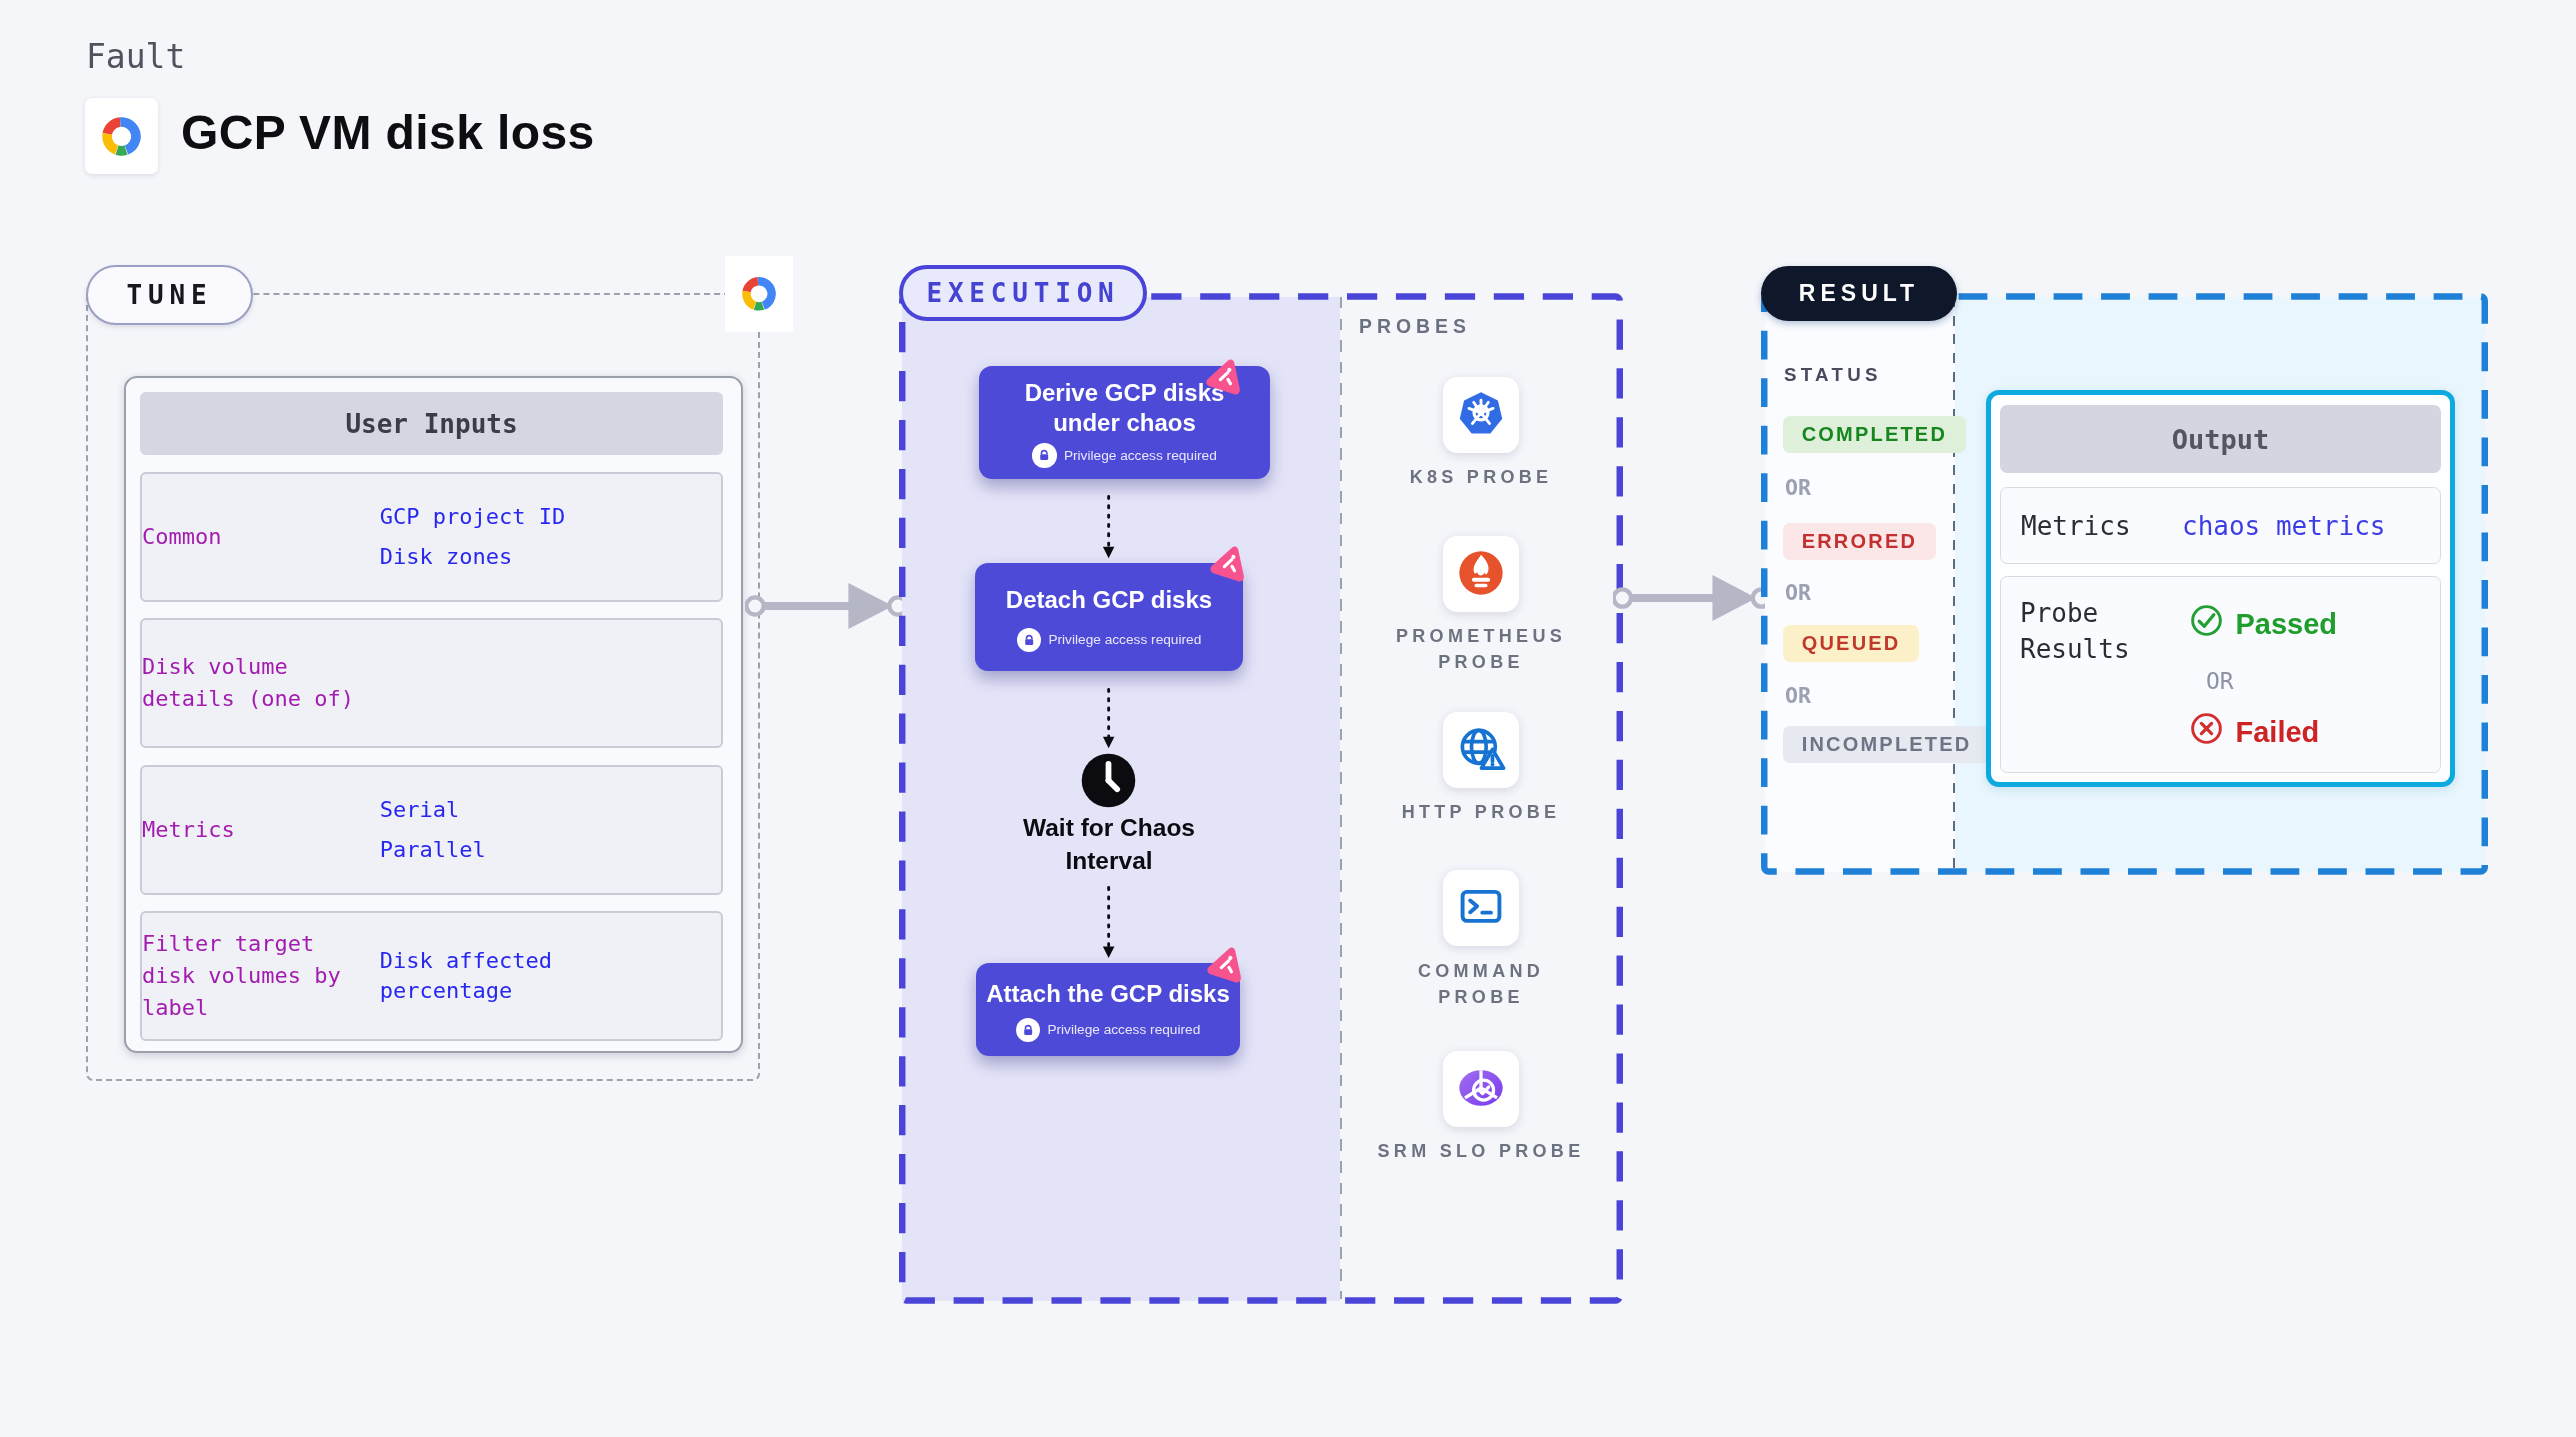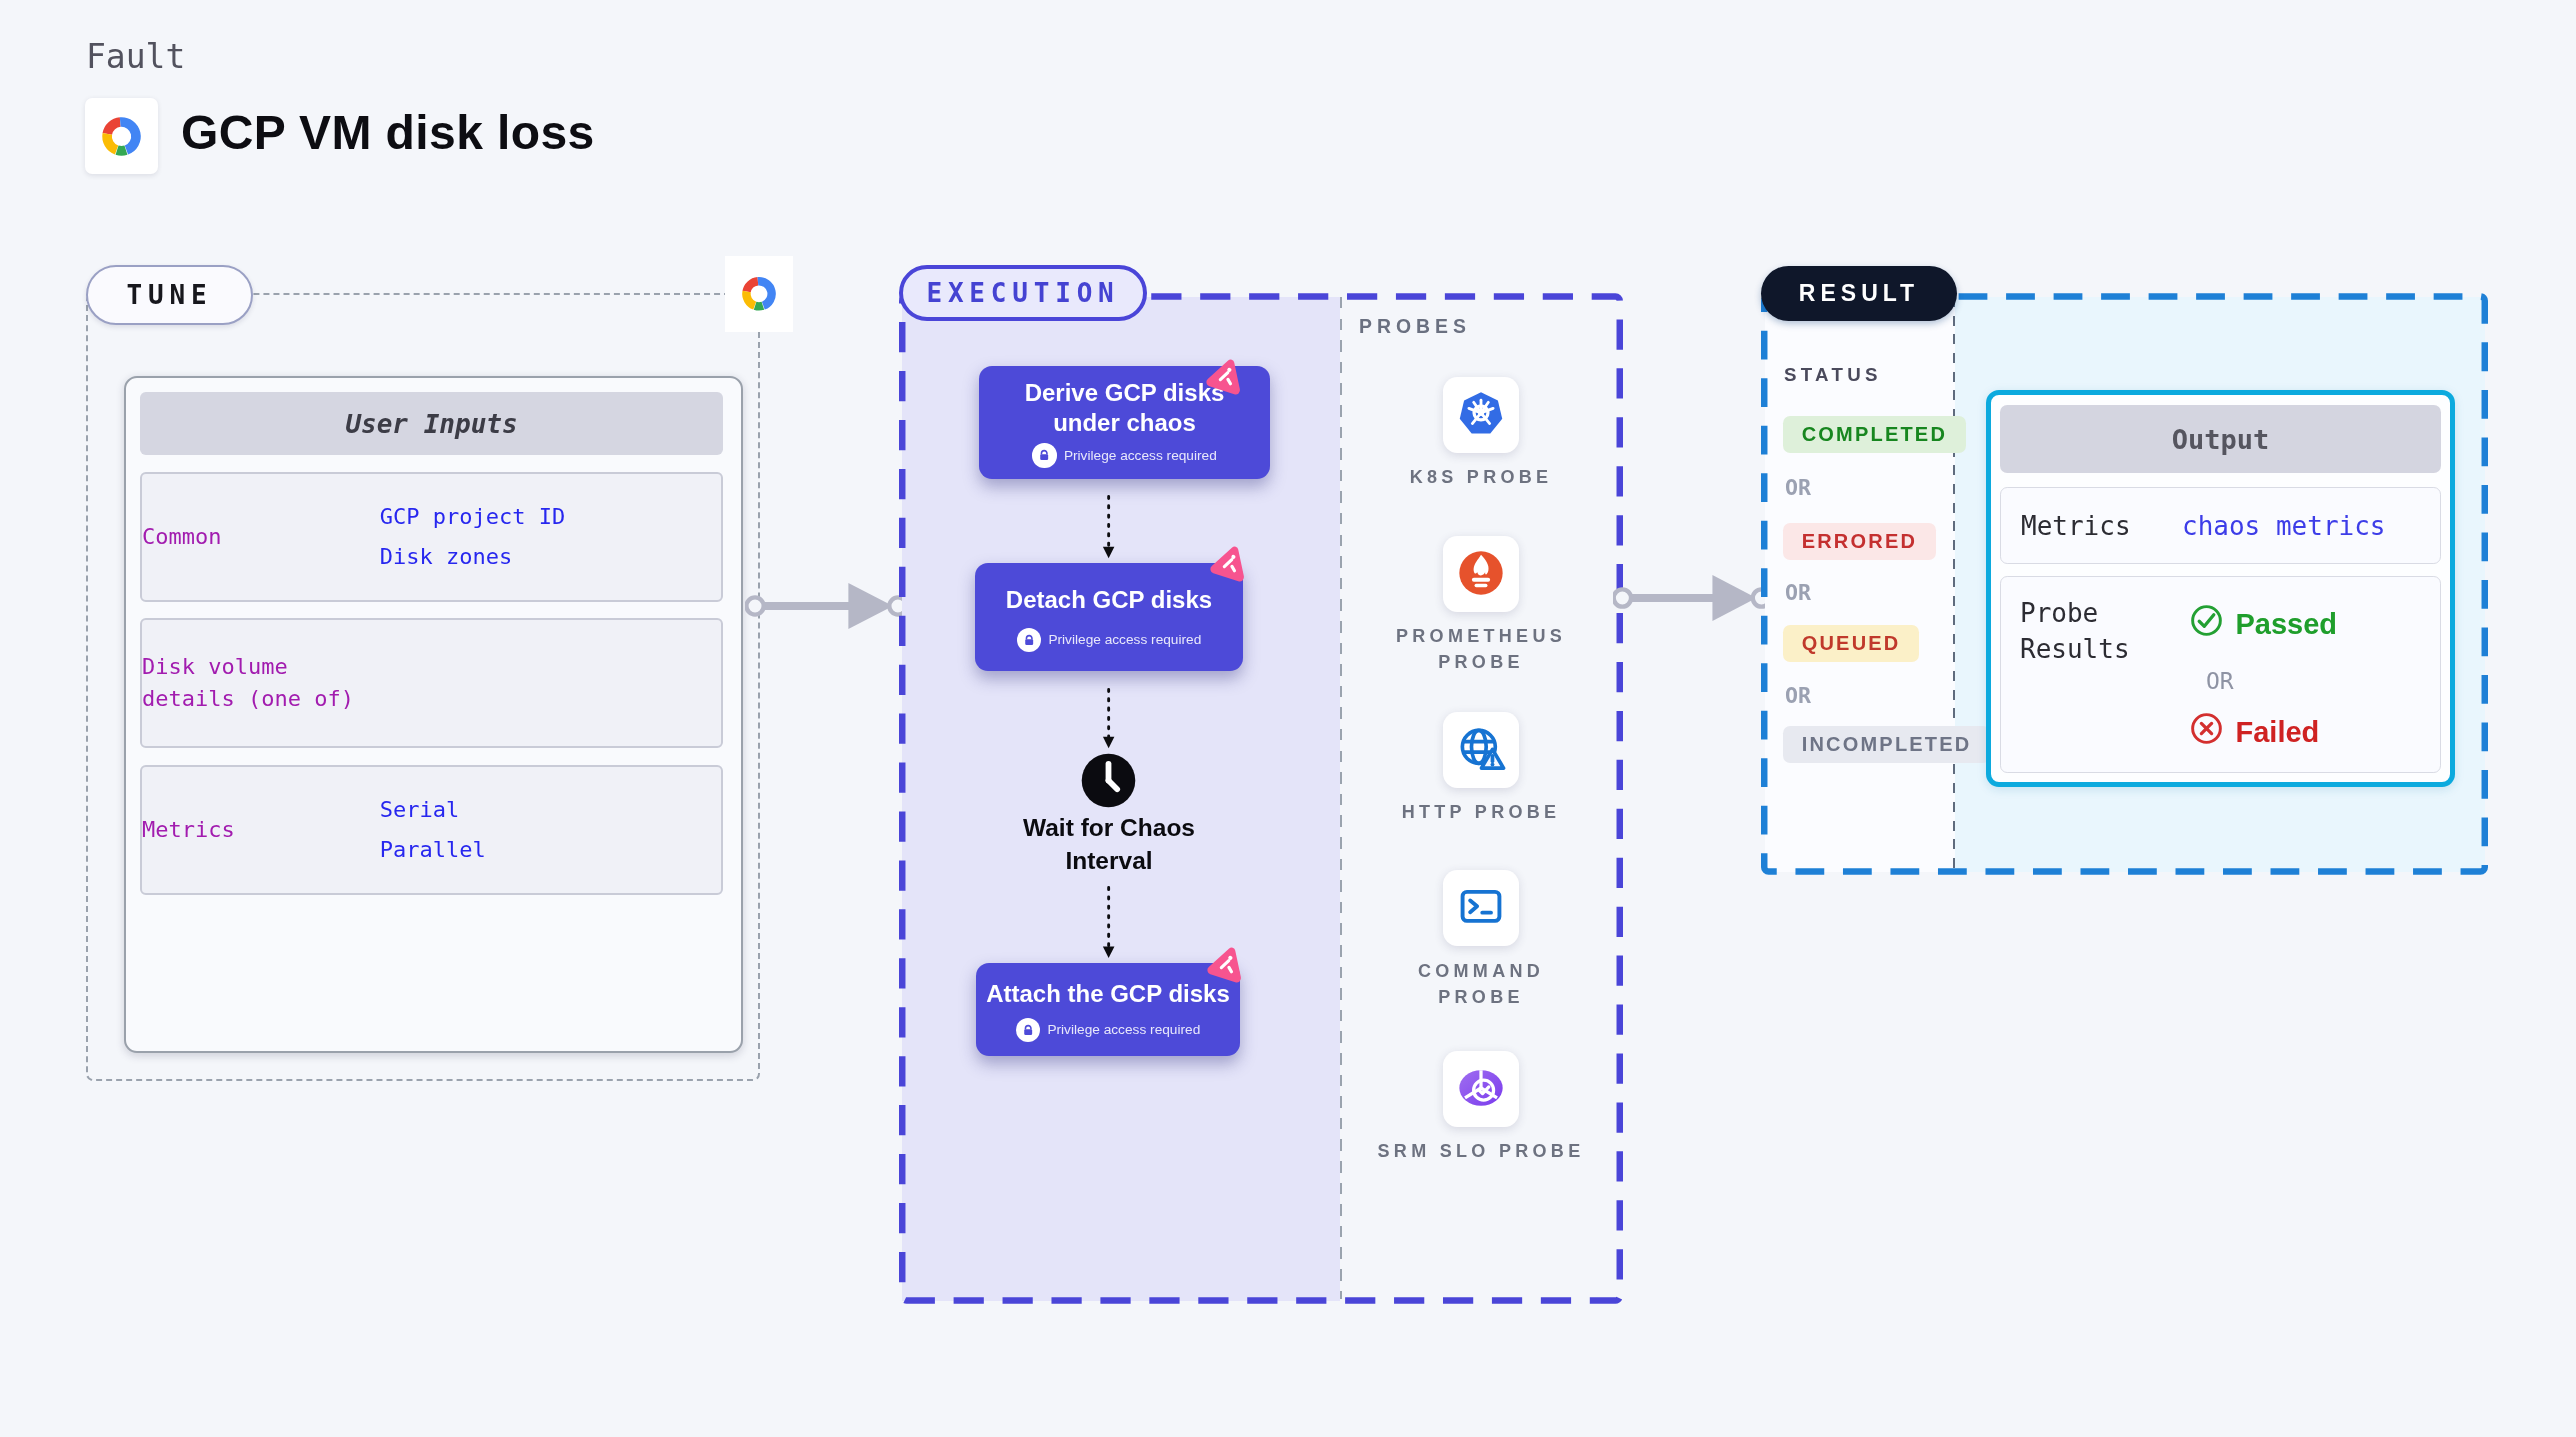--- a/index.html
+++ b/index.html
@@ -19,21 +19,21 @@
   .tune-pill{left:86px;top:265px;width:163px;height:56px;background:#fafafe;border:2.9px solid #9aa0c4;
              border-radius:32px;display:flex;align-items:center;justify-content:center;
              font-family:"DejaVu Sans Mono","Liberation Mono",monospace;font-weight:700;font-size:26px;
              letter-spacing:5.8px;color:#17171d;box-shadow:0 2.2px 5.8px rgba(40,40,80,.12);}
   .tune-gcp-tile{left:725px;top:256px;width:68px;height:76px;background:#fff;display:flex;
                  align-items:center;justify-content:center;}
   .ui-card{left:124px;top:376px;width:615px;height:673px;background:#f9fafd;border:2.9px solid #9aa1ab;
            border-radius:13px;box-shadow:0 2.9px 8.6px rgba(40,40,70,.18);}
   .ui-header{left:140px;top:392px;width:583px;height:63px;background:#d5d6e1;border-radius:5.8px;
              display:flex;align-items:center;justify-content:center;
-             font-family:"DejaVu Sans Mono","Liberation Mono",monospace;font-size:26px;font-weight:600;color:#3c3c46;font-style:italic;}
+             font-family:"DejaVu Sans Mono","Liberation Mono",monospace;font-size:26px;font-weight:600;color:#3c3c46;}
   .ui-row{left:140px;width:583px;height:130px;background:#f0f1f7;border:2.2px solid #c9cbd7;border-radius:5.8px;
           display:flex;align-items:center;box-sizing:border-box;}
   .ui-row .row-label{margin-left:0;width:232px;font-family:"DejaVu Sans Mono","Liberation Mono",monospace;
           font-size:22px;line-height:32px;color:#a21caf;}
   .ui-row .row-values{margin-left:5.8px;width:310px;font-family:"DejaVu Sans Mono","Liberation Mono",monospace;
           font-size:22px;line-height:30px;color:#2727ef;font-weight:500;}
   .ui-row .row-values .val{margin:10px 0;}
 
   
   .lavender{left:902px;top:297px;width:438px;height:1004px;background:#e4e4f9;}
@@ -148,20 +148,26 @@
   <div class="abs ui-row" style="top:618px;">
     <div class="row-label">Disk volume details (one of)</div>
   </div>
   <div class="abs ui-row" style="top:765px;">
     <div class="row-label">Metrics</div>
     <div class="row-values">
       <div class="val">Serial</div>
       <div class="val">Parallel</div>
     </div>
   </div>
+  <div class="abs ui-row" style="top:911px;">
+    <div class="row-label">Filter target disk volumes by label</div>
+    <div class="row-values">
+      <div class="val">Disk affected percentage</div>
+    </div>
+  </div>
 
   <div class="abs" style="left:745px;top:577px;">
     <svg width="163" height="58" viewBox="0 0 227 80">
       <line x1="14" y1="40" x2="146" y2="40" stroke="#b5b7c6" stroke-width="11"></line>
       <polygon points="144,8 144,72 206,40" fill="#b5b7c6"></polygon>
       <circle cx="14" cy="40" r="12" fill="#f4f6fa" stroke="#b5b7c6" stroke-width="6"></circle>
       <circle cx="213" cy="40" r="12" fill="#f4f6fa" stroke="#b5b7c6" stroke-width="6"></circle>
     </svg>
   </div>
 

